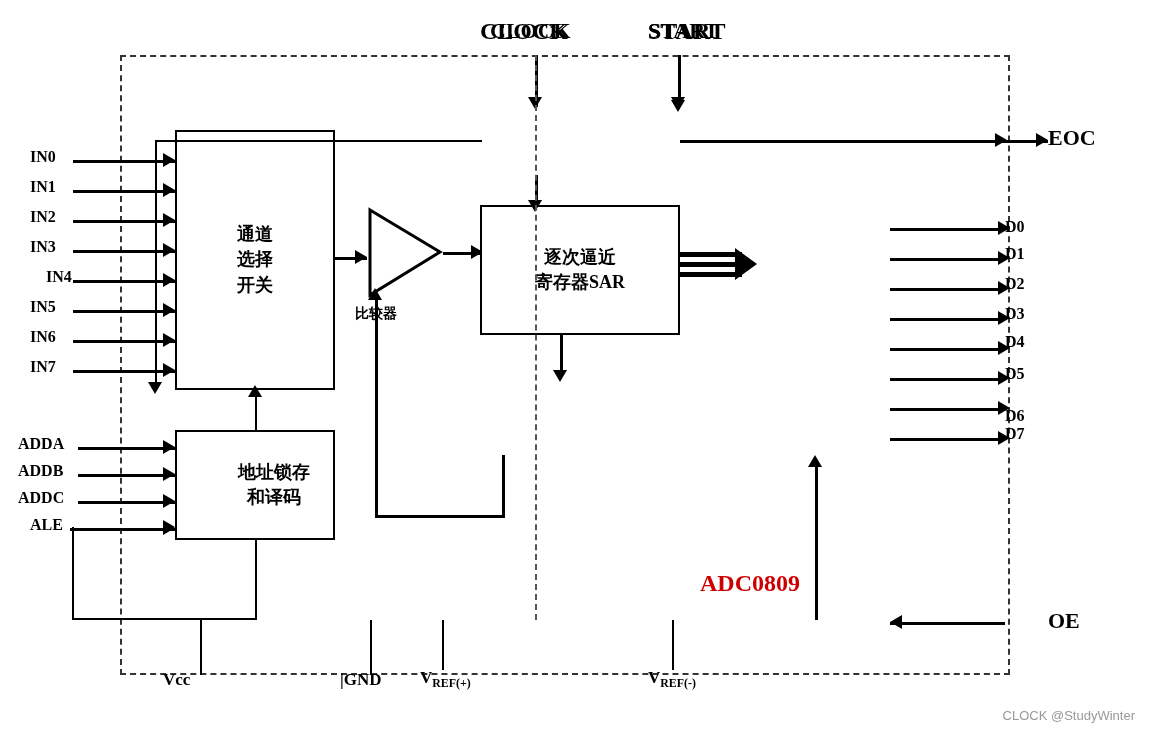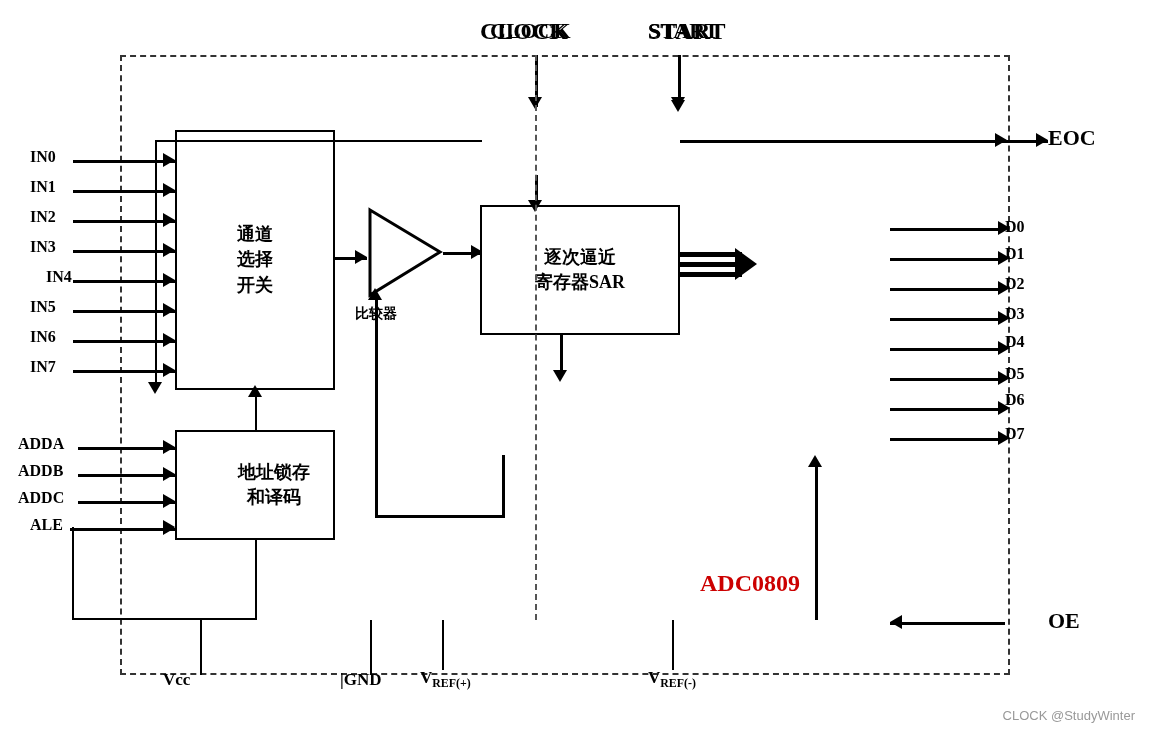--- a/index.html
+++ b/index.html
@@ -344,21 +344,21 @@
   <div class="arrow-right" style="left:998px; top:311px;"></div>
 
   <div class="label" style="left:1005px; top:333px;">D4</div>
   <div class="line-h" style="left:890px; top:348px; width:115px;"></div>
   <div class="arrow-right" style="left:998px; top:341px;"></div>
 
   <div class="label" style="left:1005px; top:365px;">D5</div>
   <div class="line-h" style="left:890px; top:378px; width:115px;"></div>
   <div class="arrow-right" style="left:998px; top:371px;"></div>
 
-  <div class="label" style="left:1005px; top:391px;">D6</div>
+  <div class="label" style="left:1005px; top:407px;">D6</div>
   <div class="line-h" style="left:890px; top:408px; width:115px;"></div>
   <div class="arrow-right" style="left:998px; top:401px;"></div>
 
   <div class="label" style="left:1005px; top:425px;">D7</div>
   <div class="line-h" style="left:890px; top:438px; width:115px;"></div>
   <div class="arrow-right" style="left:998px; top:431px;"></div>
 
   <div class="line-v" style="left:815px; top:460px; width:3px; height:160px;"></div>
   <div class="arrow-up" style="left:808px; top:455px;"></div>
 

